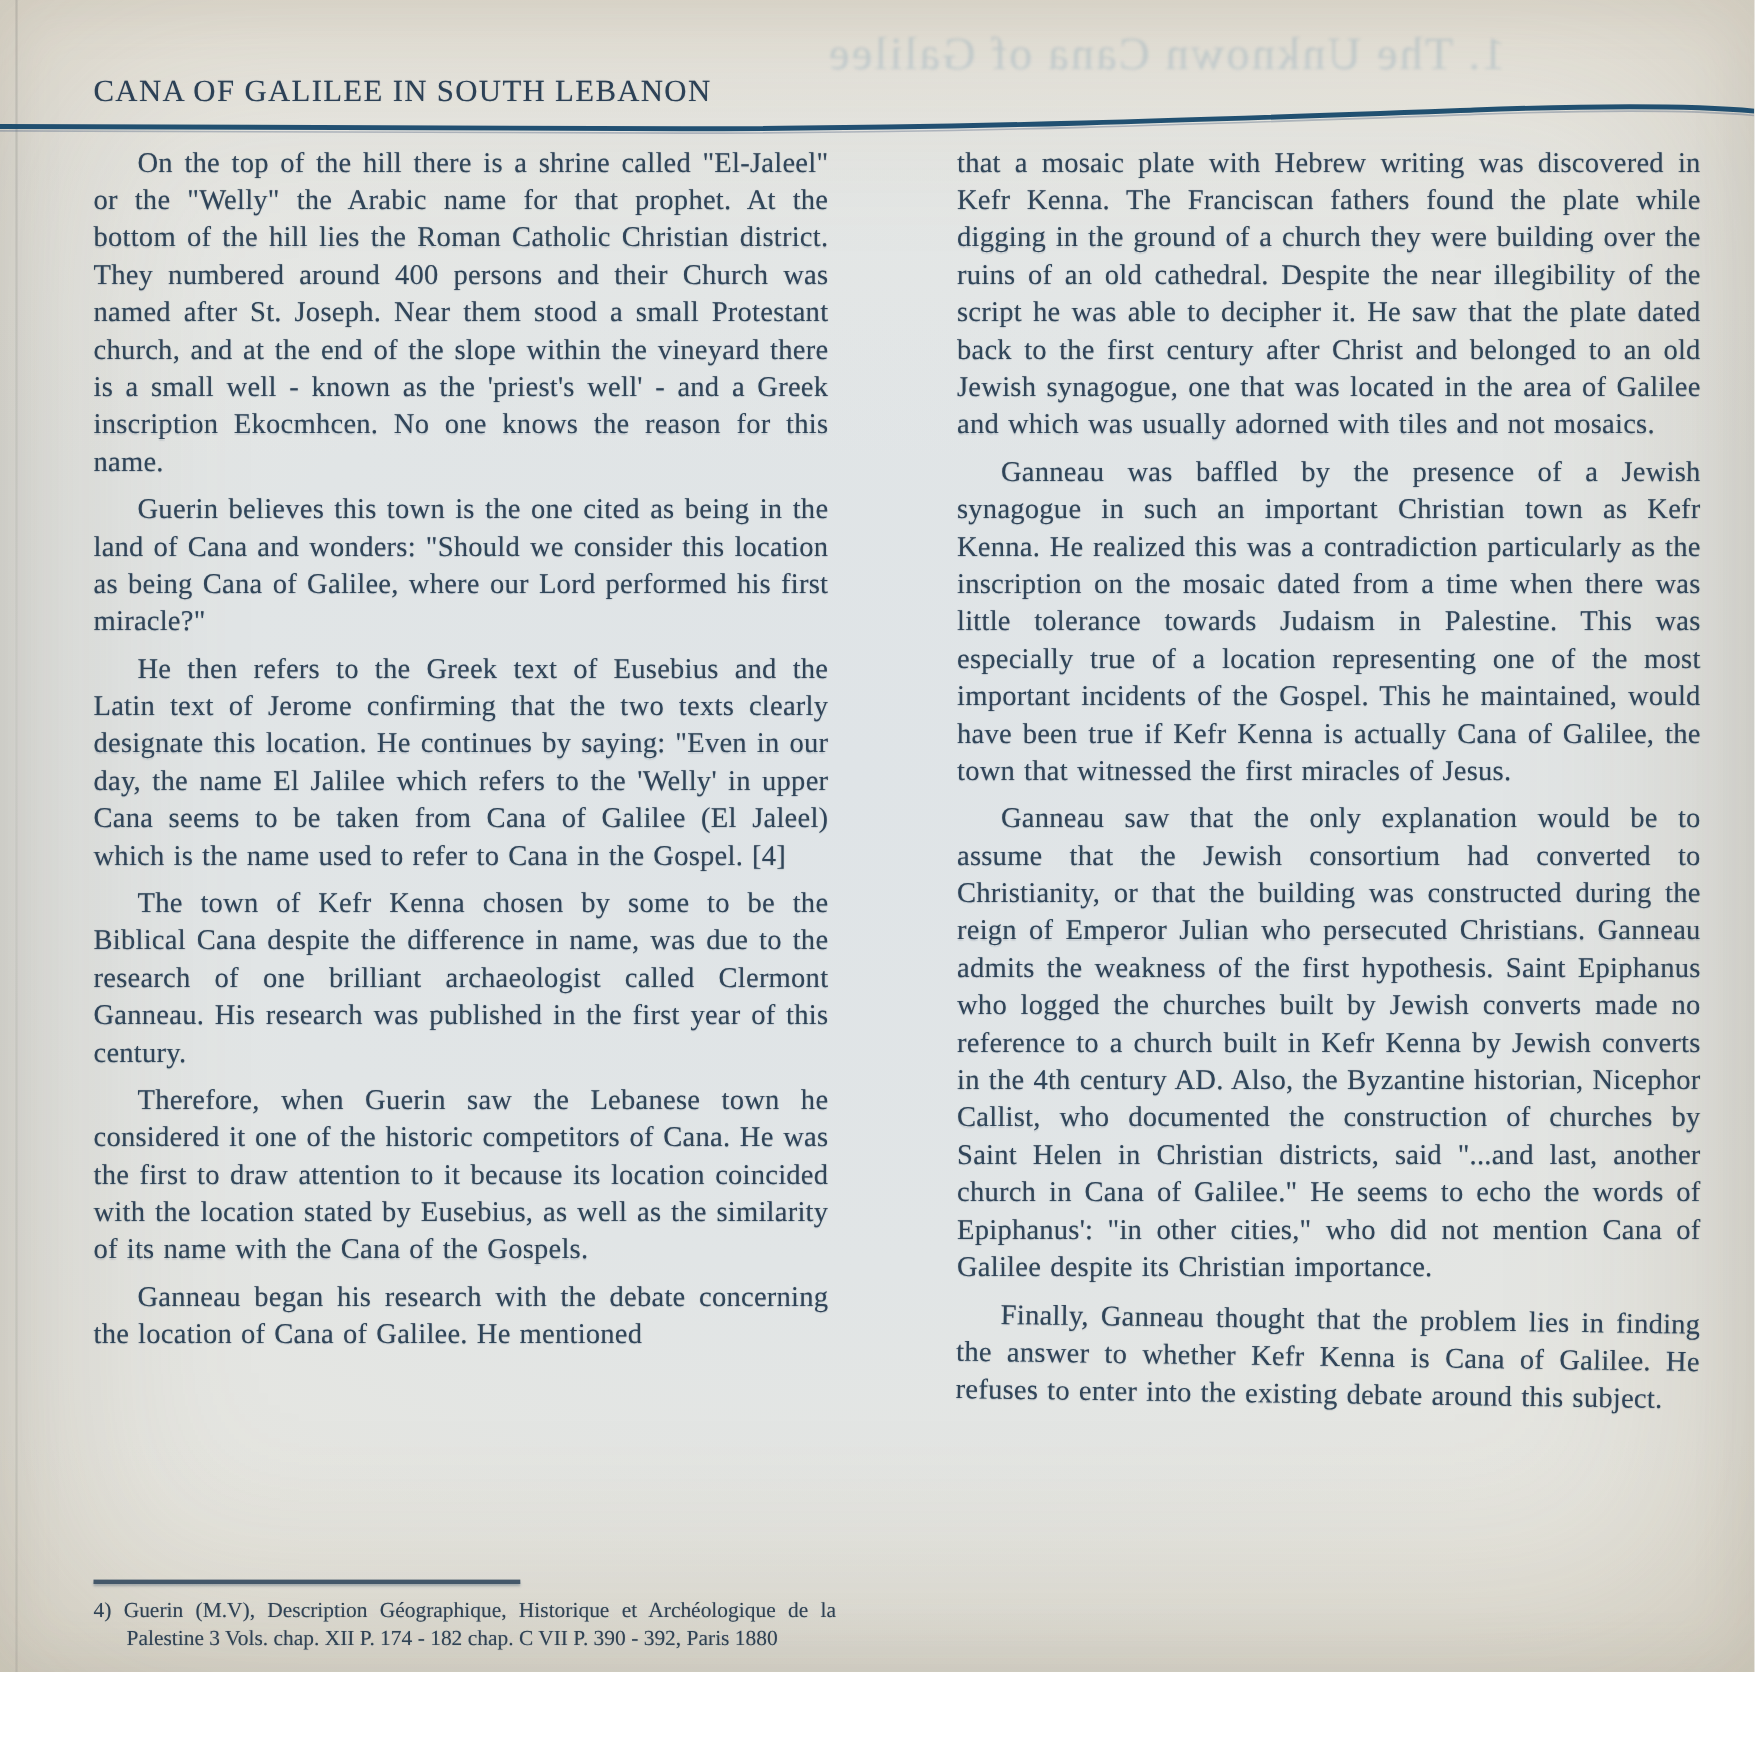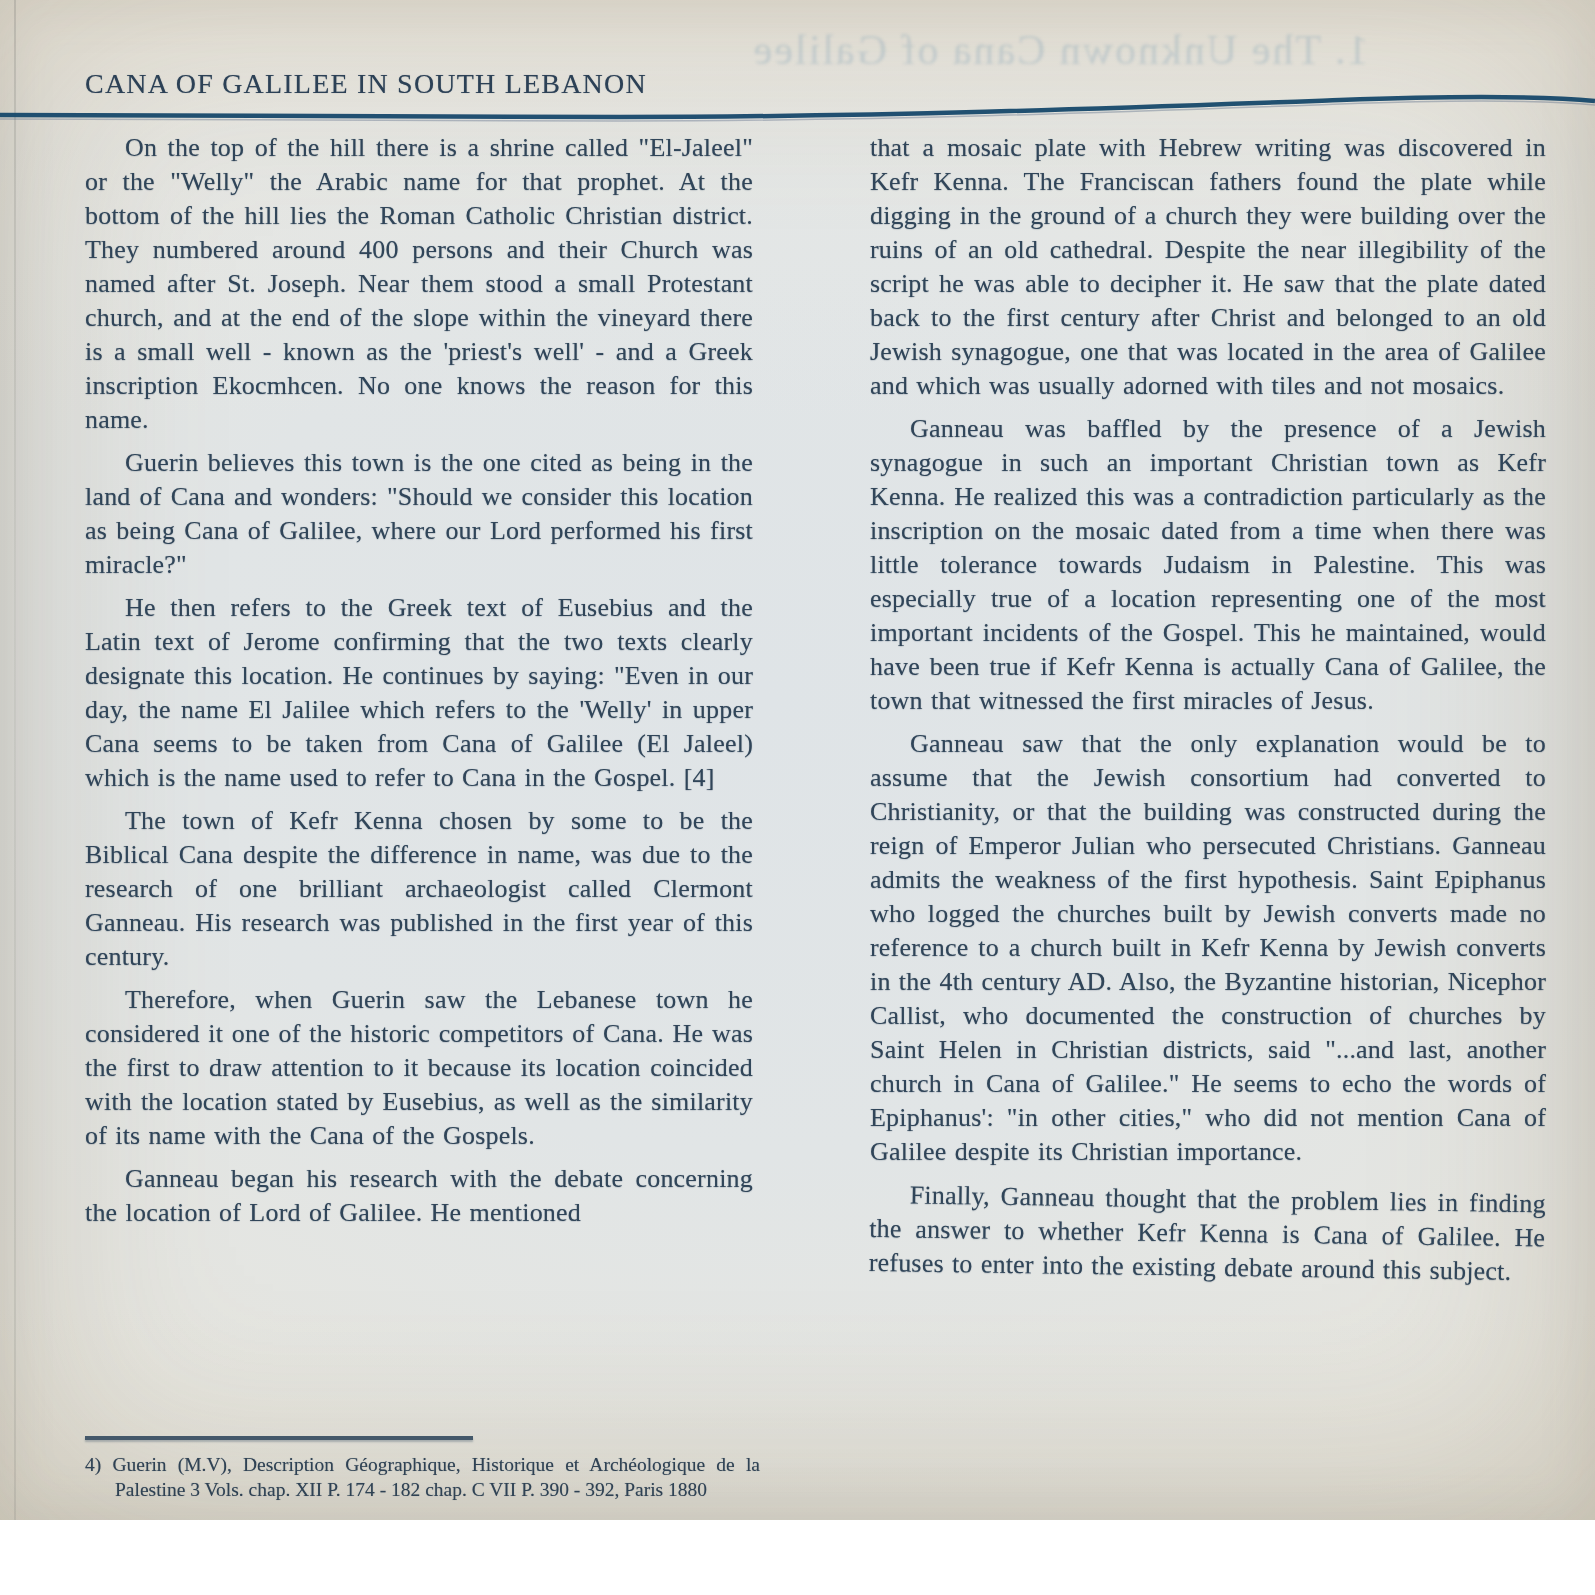--- a/index.html
+++ b/index.html
@@ -92,21 +92,21 @@
     <path d="M 0 115 L 620 117 C 880 117 1120 108 1340 100 C 1450 96 1540 96 1595 101" fill="none" stroke="#16486a" stroke-width="4.5" stroke-opacity="0.95"></path>
     <path d="M 0 119 L 620 121 C 880 121 1120 112 1340 104 C 1450 100 1540 100 1595 105" fill="none" stroke="#5a6b86" stroke-width="1.5" stroke-opacity="0.4"></path>
   </svg>
 
   <div class="column column-left">
     <p class="indent">On the top of the hill there is a shrine called "El-Jaleel" or the "Welly" the Arabic name for that prophet. At the bottom of the hill lies the Roman Catholic Christian district. They numbered around 400 persons and their Church was named after St. Joseph. Near them stood a small Protestant church, and at the end of the slope within the vineyard there is a small well - known as the 'priest's well' - and a Greek inscription Ekocmhcen. No one knows the reason for this name.</p>
     <p class="indent">Guerin believes this town is the one cited as being in the land of Cana and wonders: "Should we consider this location as being Cana of Galilee, where our Lord performed his first miracle?"</p>
     <p class="indent">He then refers to the Greek text of Eusebius and the Latin text of Jerome confirming that the two texts clearly designate this location. He continues by saying: "Even in our day, the name El Jalilee which refers to the 'Welly' in upper Cana seems to be taken from Cana of Galilee (El Jaleel) which is the name used to refer to Cana in the Gospel. [4]</p>
     <p class="indent">The town of Kefr Kenna chosen by some to be the Biblical Cana despite the difference in name, was due to the research of one brilliant archaeologist called Clermont Ganneau. His research was published in the first year of this century.</p>
     <p class="indent">Therefore, when Guerin saw the Lebanese town he considered it one of the historic competitors of Cana. He was the first to draw attention to it because its location coincided with the location stated by Eusebius, as well as the similarity of its name with the Cana of the Gospels.</p>
-    <p class="indent">Ganneau began his research with the debate concerning the location of Lord of Galilee. He mentioned</p>
+    <p class="indent">Ganneau began his research with the debate concerning the location of Cana of Galilee. He mentioned</p>
   </div>
 
   <div class="column column-right">
     <p>that a mosaic plate with Hebrew writing was discovered in Kefr Kenna. The Franciscan fathers found the plate while digging in the ground of a church they were building over the ruins of an old cathedral. Despite the near illegibility of the script he was able to decipher it. He saw that the plate dated back to the first century after Christ and belonged to an old Jewish synagogue, one that was located in the area of Galilee and which was usually adorned with tiles and not mosaics.</p>
     <p class="indent">Ganneau was baffled by the presence of a Jewish synagogue in such an important Christian town as Kefr Kenna. He realized this was a contradiction particularly as the inscription on the mosaic dated from a time when there was little tolerance towards Judaism in Palestine. This was especially true of a location representing one of the most important incidents of the Gospel. This he maintained, would have been true if Kefr Kenna is actually Cana of Galilee, the town that witnessed the first miracles of Jesus.</p>
     <p class="indent">Ganneau saw that the only explanation would be to assume that the Jewish consortium had converted to Christianity, or that the building was constructed during the reign of Emperor Julian who persecuted Christians. Ganneau admits the weakness of the first hypothesis. Saint Epiphanus who logged the churches built by Jewish converts made no reference to a church built in Kefr Kenna by Jewish converts in the 4th century AD. Also, the Byzantine historian, Nicephor Callist, who documented the construction of churches by Saint Helen in Christian districts, said "...and last, another church in Cana of Galilee." He seems to echo the words of Epiphanus': "in other cities," who did not mention Cana of Galilee despite its Christian importance.</p>
     <p class="indent tilt">Finally, Ganneau thought that the problem lies in finding the answer to whether Kefr Kenna is Cana of Galilee. He refuses to enter into the existing debate around this subject.</p>
   </div>
 
   <div class="footnote-sep"></div>

